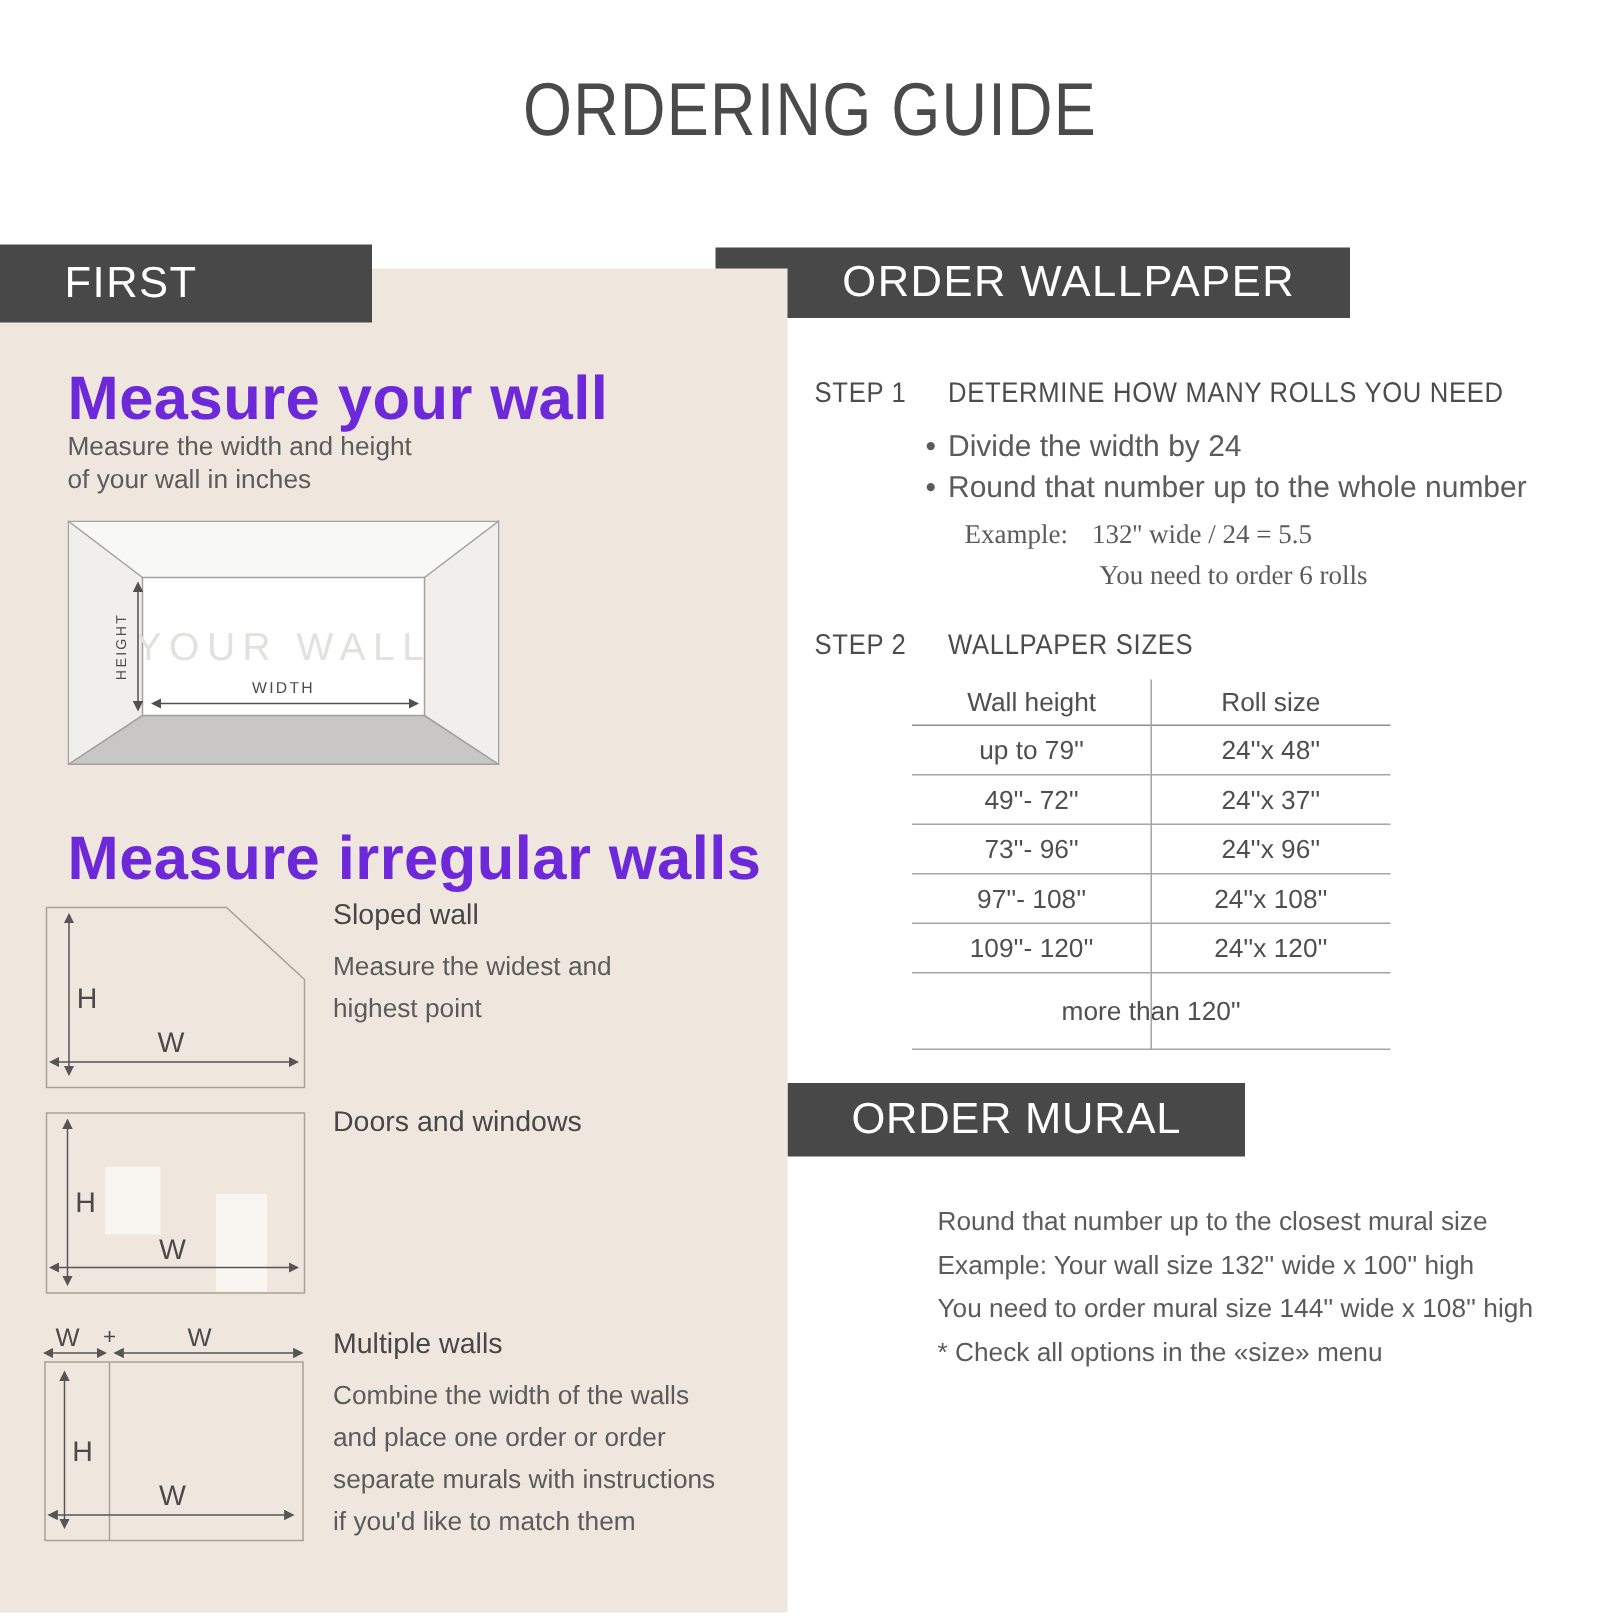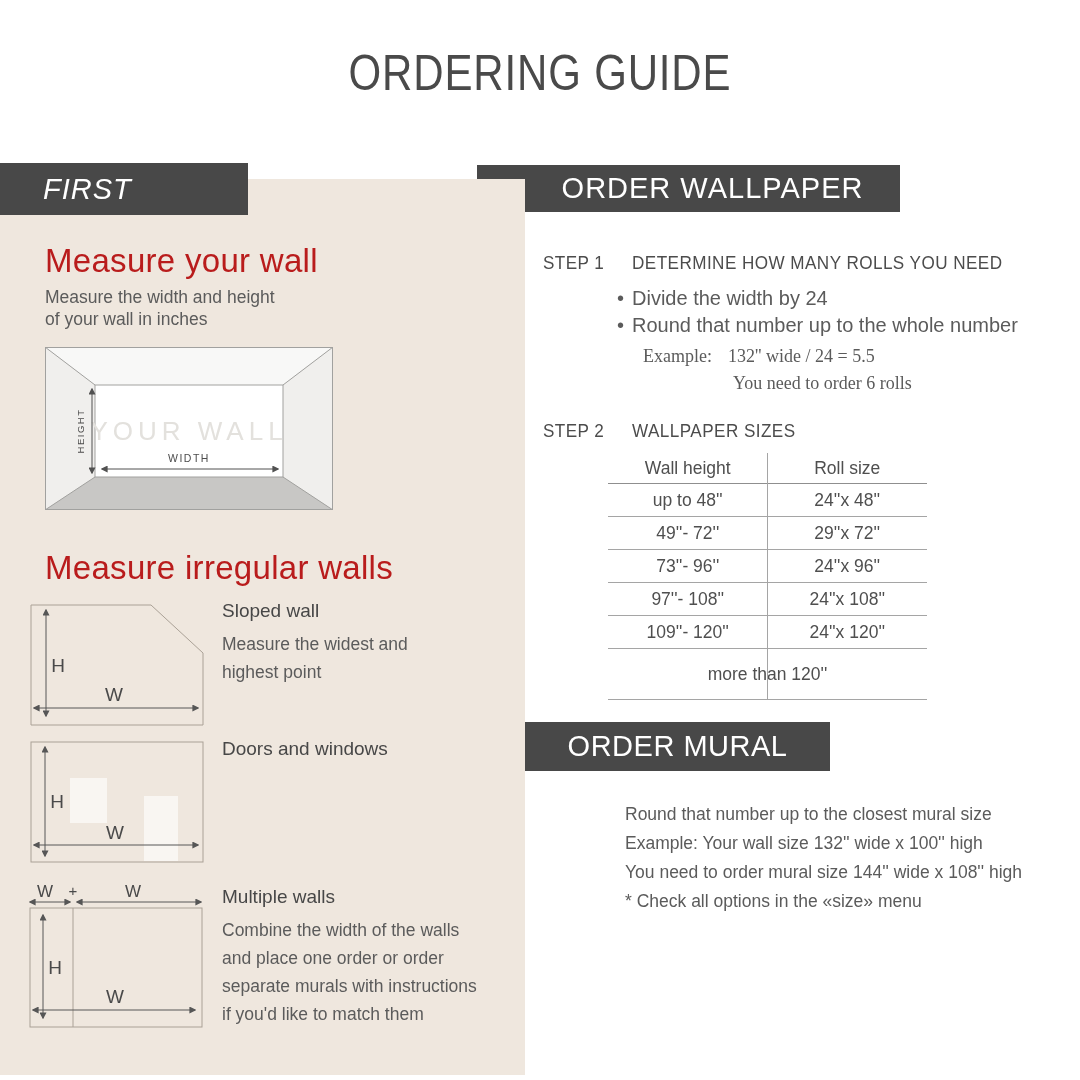--- a/index.html
+++ b/index.html
@@ -7,30 +7,30 @@
         font-family:"Liberation Sans","DejaVu Sans",sans-serif;color:#4c4c4c;}
   .abs{position:absolute;}
 
   
   .title{left:0;top:44px;width:1080px;text-align:center;font-size:50px;font-weight:500;
          letter-spacing:1px;color:#4a4a4a;transform:scaleX(0.84);transform-origin:center;}
 
   
   .bar{background:#484848;color:#ffffff;display:flex;align-items:center;
        font-size:29px;font-weight:500;letter-spacing:1px;}
-  .bar-first{left:0;top:163px;width:248px;height:52px;z-index:3;padding-left:43px;box-sizing:border-box;font-style:italic;}
+  .bar-first{left:0;top:163px;width:248px;height:52px;z-index:3;padding-left:43px;box-sizing:border-box;}
   .bar-wallpaper{left:477px;top:165px;width:423px;height:47px;z-index:1;
                  padding-left:48px;box-sizing:border-box;justify-content:center;}
   .bar-mural{left:525px;top:722px;width:305px;height:49px;z-index:1;justify-content:center;letter-spacing:0.5px;}
 
   
   .panel{left:0;top:179px;width:525px;height:896px;background:#EFE7DE;z-index:2;}
 
   .z{z-index:4;}
-  .sec-h{font-size:33px;font-weight:400;color:#b91c1c;letter-spacing:0.3px;}
+  .sec-h{font-size:41px;font-weight:700;color:#6d28d9;letter-spacing:0.3px;}
   .para{font-size:17.5px;line-height:22px;color:#5b5b5b;white-space:pre-line;}
   .item-title{font-size:19px;font-weight:500;color:#474747;}
   .item-body{font-size:17.5px;line-height:28px;color:#5b5b5b;white-space:pre-line;margin-top:8px;}
 
   
   .step-label,.step-title{font-size:19px;letter-spacing:0.5px;color:#4c4c4c;white-space:nowrap;
         transform:scaleX(0.9);transform-origin:left center;font-weight:400;}
   .bullets{font-size:20px;color:#5b5b5b;line-height:27px;}
   .bullet{display:flex;}
   .bullet::before{content:"\2022";margin-right:8px;color:#5b5b5b;}
@@ -168,26 +168,26 @@
   <div class="abs z step-label" style="left:543px;top:420px;">STEP 2</div>
   <div class="abs z step-title" style="left:632px;top:420px;">WALLPAPER SIZES</div>
 
   <div class="abs z table">
     <div class="vline"></div>
     <div class="trow thead">
       <div class="cell">Wall height</div>
       <div class="cell">Roll size</div>
     </div>
     <div class="trow r">
-      <div class="cell">up to 48''</div>
+      <div class="cell">up to 79''</div>
       <div class="cell">24''x 48''</div>
     </div>
     <div class="trow r">
       <div class="cell">49''- 72''</div>
-      <div class="cell">29''x 72''</div>
+      <div class="cell">24''x 37''</div>
     </div>
     <div class="trow r">
       <div class="cell">73''- 96''</div>
       <div class="cell">24''x 96''</div>
     </div>
     <div class="trow r">
       <div class="cell">97''- 108''</div>
       <div class="cell">24''x 108''</div>
     </div>
     <div class="trow r">

